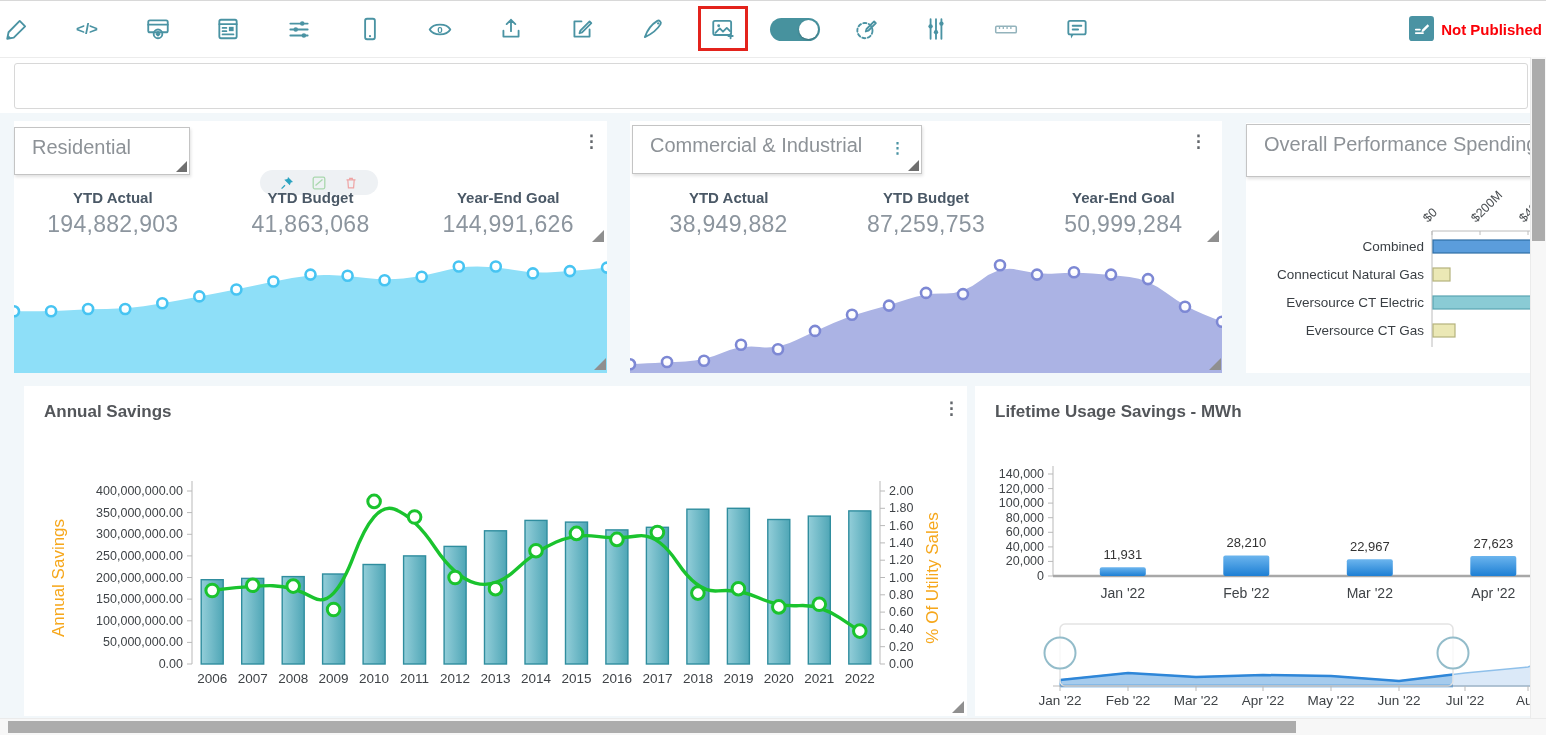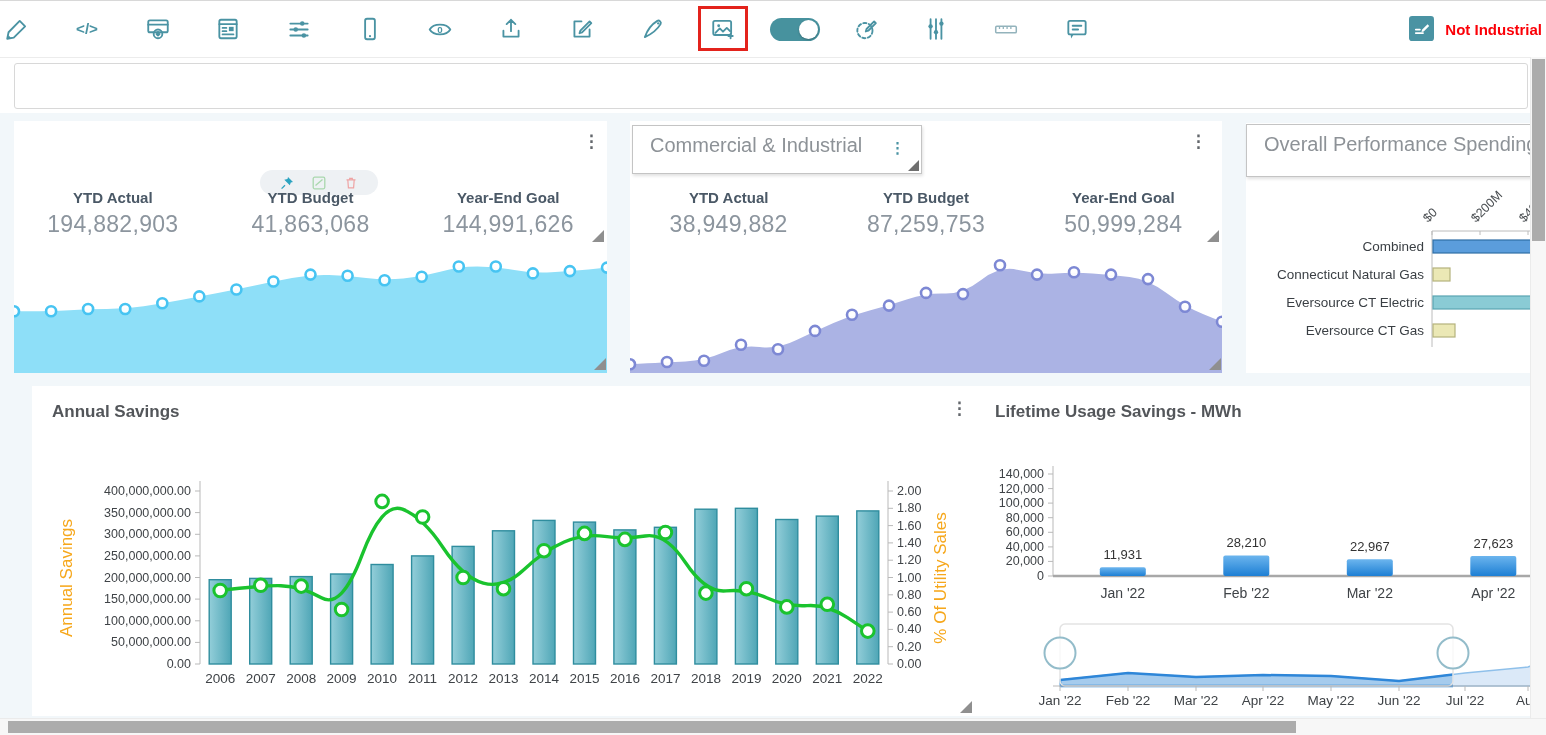--- a/index.html
+++ b/index.html
@@ -154,21 +154,21 @@
           <path class="ic" d="M8 9h8M8 12.5h5"></path>
         </svg>
     </span>
     <span class="pubicon">
       <svg viewBox="0 0 24 24">
           <rect width="24" height="24" rx="3" fill="#4a93a3"></rect>
           <path d="M6.5 16.5h7M6.5 13h4" stroke="#fff" stroke-width="1.6" stroke-linecap="round"></path>
           <path d="M12.5 13.2l5.3-5.3 1.6 1.6-5.3 5.3-2.1.5z" fill="#fff"></path>
         </svg>
     </span>
-    <span class="status" style="color:#fb0007">Not Industrial</span>
+    <span class="status" style="color:#fb0007">Not Published</span>
   </div>
 
   <div class="titlebar"></div>
 
   <div class="canvas"></div>
 
   <section class="card" style="left:14px;top:120px;width:593px;height:252px">
     <div class="kebab" style="left:569px;top:12px">⋮</div>
     <div class="pill">
       <svg viewBox="0 0 14 14">
@@ -213,20 +213,24 @@
         <circle cx="407.7" cy="30.8" r="5" fill="#fff" fill-opacity=".95" stroke="#47c4f2" stroke-width="2.6"></circle>
         <circle cx="444.8" cy="20.5" r="5" fill="#fff" fill-opacity=".95" stroke="#47c4f2" stroke-width="2.6"></circle>
         <circle cx="481.8" cy="20.5" r="5" fill="#fff" fill-opacity=".95" stroke="#47c4f2" stroke-width="2.6"></circle>
         <circle cx="518.9" cy="27.4" r="5" fill="#fff" fill-opacity=".95" stroke="#47c4f2" stroke-width="2.6"></circle>
         <circle cx="555.9" cy="25.1" r="5" fill="#fff" fill-opacity=".95" stroke="#47c4f2" stroke-width="2.6"></circle>
         <circle cx="593.0" cy="21.6" r="5" fill="#fff" fill-opacity=".95" stroke="#47c4f2" stroke-width="2.6"></circle>
       </svg>
     <div class="rsz" style="left:578px;top:109px"></div>
     <div class="rsz" style="left:580px;top:237px"></div>
   </section>
+  <div class="tbox" style="left:14px;top:126px;width:176px;height:48px">
+    <div class="txt">Residential</div>
+    <div class="rsz sm"></div>
+  </div>
 
   <section class="card" style="left:630px;top:120px;width:592px;height:252px">
     <div class="kebab" style="left:560px;top:12px">⋮</div>
     <div class="kpis">
       <div class="kpi">
         <div class="l">YTD Actual</div>
         <div class="v">38,949,882</div>
       </div>
       <div class="kpi">
         <div class="l">YTD Budget</div>
@@ -283,21 +287,21 @@
         <rect x="187" y="115" width="228" height="13" fill="#8acbd5" stroke="#5aa5b2" stroke-width="1.2"></rect>
         <text x="178" y="126" text-anchor="end" font-size="13.5" fill="#3a3f44">Eversource CT Electric</text>
         <rect x="187" y="143" width="22" height="13" fill="#ebe8b5" stroke="#b5b27d" stroke-width="1.2"></rect>
         <text x="178" y="154" text-anchor="end" font-size="13.5" fill="#3a3f44">Eversource CT Gas</text>
       </svg>
   </section>
   <div class="tbox" style="left:1246px;top:123px;width:312px;height:53px">
     <div class="txt">Overall Performance Spending</div>
   </div>
 
-  <section class="card" style="left:32px;top:385px;width:943px;height:330px">
+  <section class="card" style="left:24px;top:385px;width:943px;height:330px">
     <div class="ctitle">Annual Savings</div>
     <div class="kebab" style="left:919px;top:14px">⋮</div>
     <svg id="annual-chart" style="position:absolute;left:0;top:0" width="943" height="330">
         <defs>
           <linearGradient id="gb" x1="0" y1="0" x2="1" y2="0">
             <stop offset="0" stop-color="#93ced9"></stop>
             <stop offset="1" stop-color="#4fa6b6"></stop>
           </linearGradient>
         </defs>
         <line x1="168" y1="95" x2="168" y2="278" stroke="#b9b9b9"></line>

